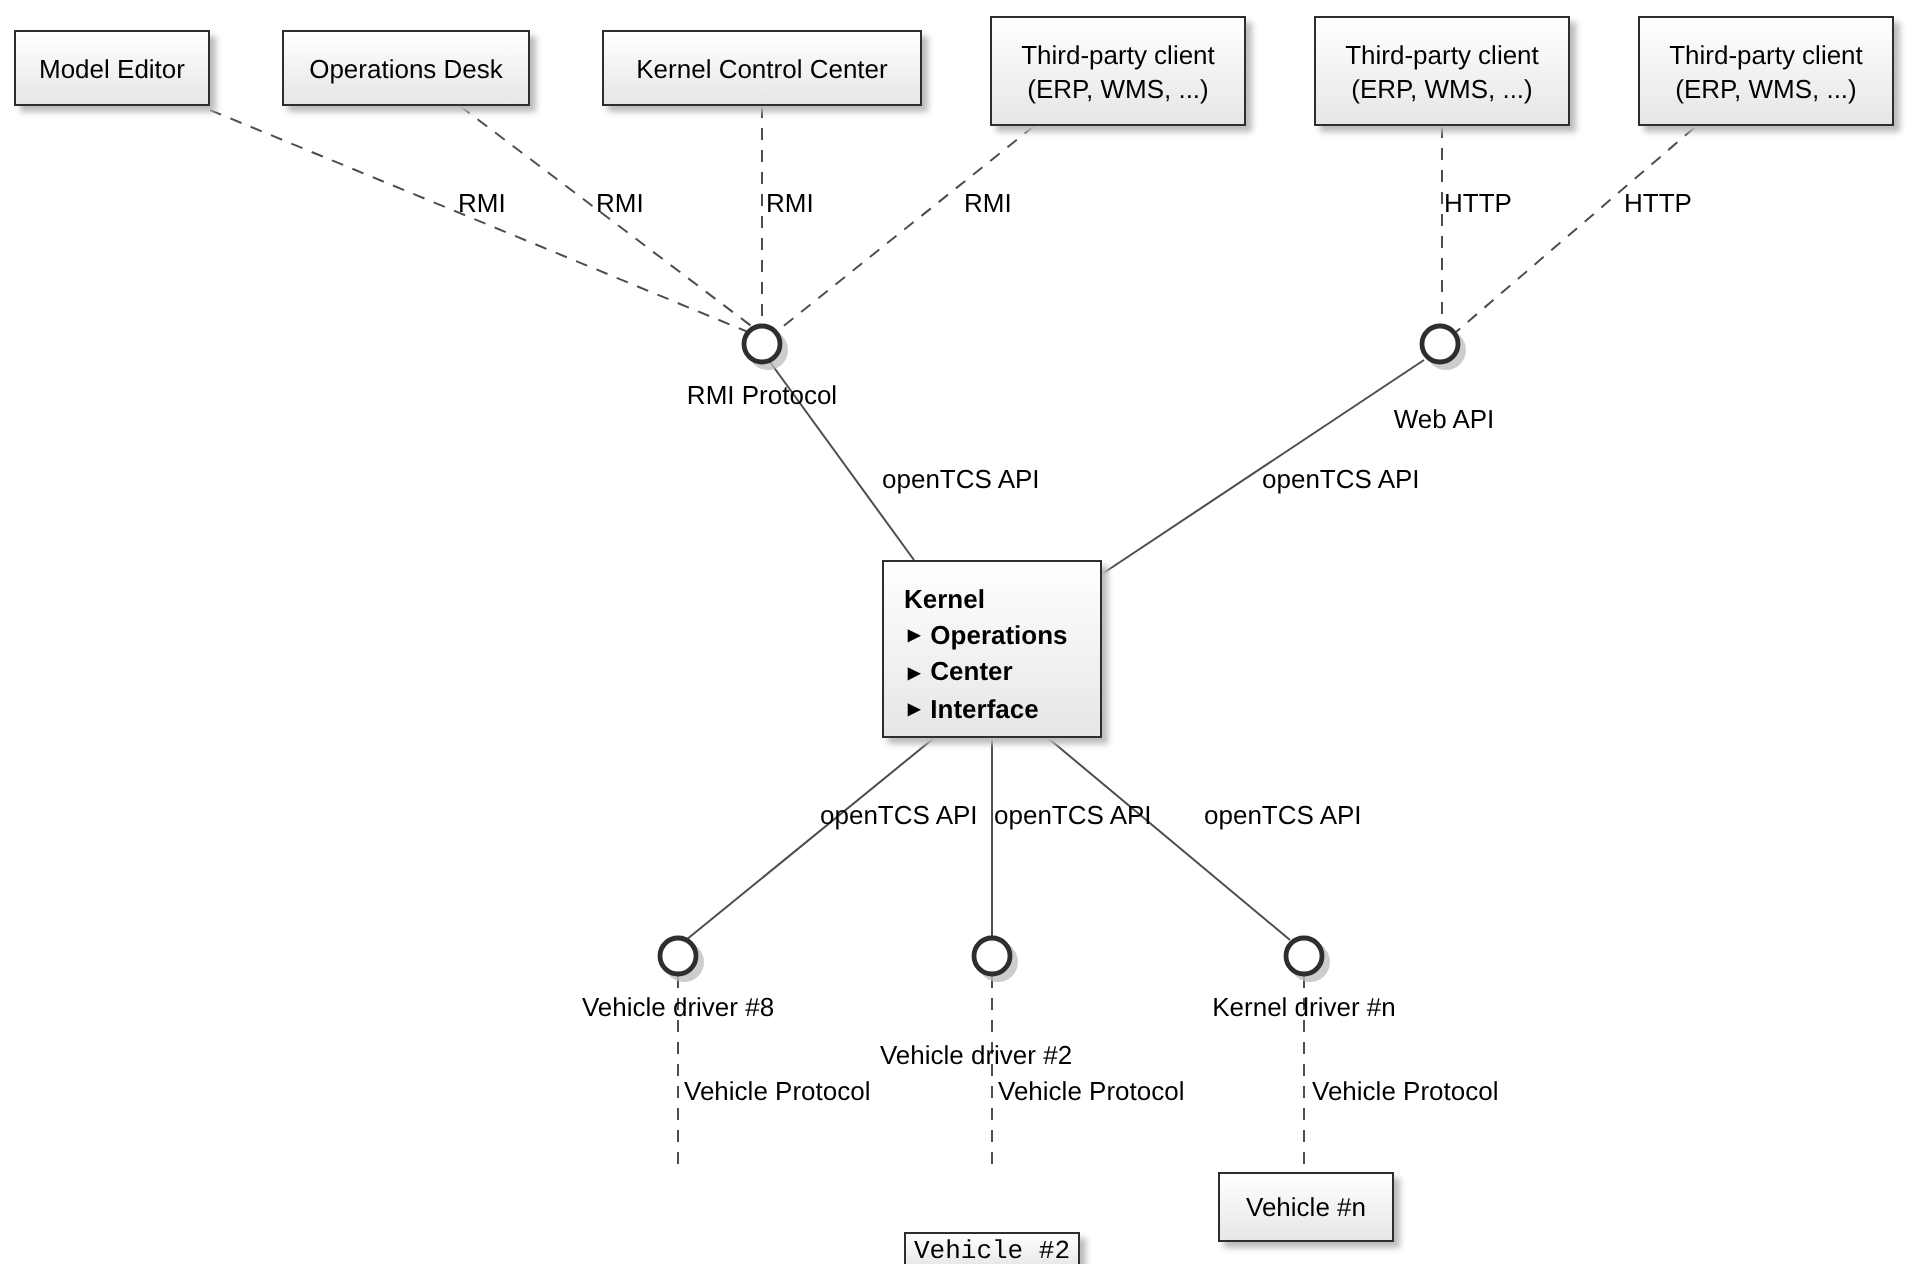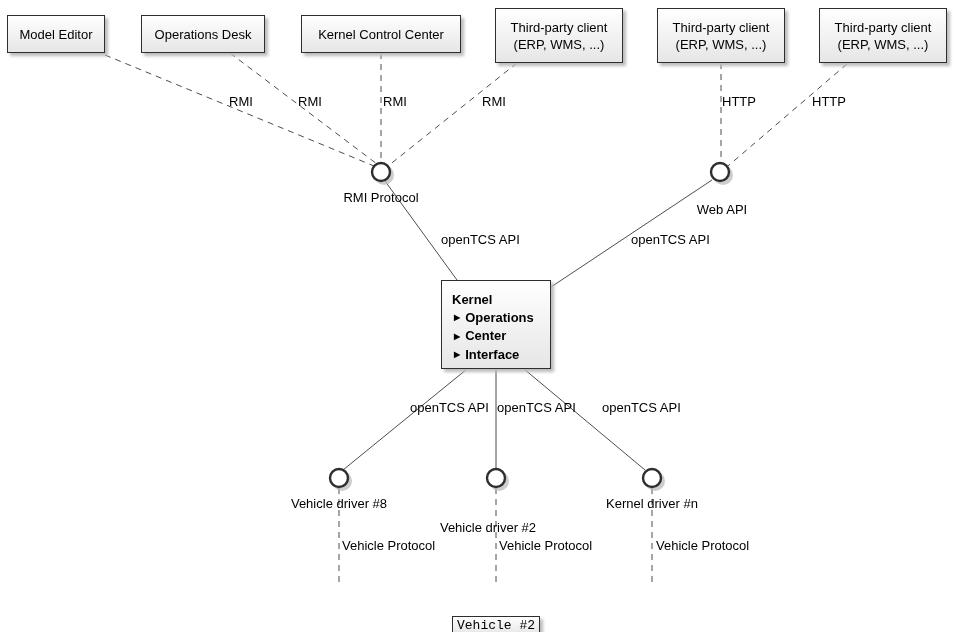--- a/index.html
+++ b/index.html
@@ -170,14 +170,17 @@
   <div class="edge-label centered" style="left:488px;top:497px;margin-top:24px;">Vehicle driver #2</div>
   <div class="edge-label centered" style="left:652px;top:497px;">Kernel driver #n</div>
 
   <div class="edge-label" style="left:342px;top:539px;">Vehicle Protocol</div>
   <div class="edge-label" style="left:499px;top:539px;">Vehicle Protocol</div>
   <div class="edge-label" style="left:656px;top:539px;">Vehicle Protocol</div>
 
   <div class="node" style="left:452px;top:616px;width:88px;height:19px;font-family:Liberation Mono, monospace;">
     <span>Vehicle #2</span>
   </div>
+  <div class="node" style="left:609px;top:586px;width:88px;height:35px;">
+    <span>Vehicle #n</span>
+  </div>
 
 </div>
 
 </body></html>

